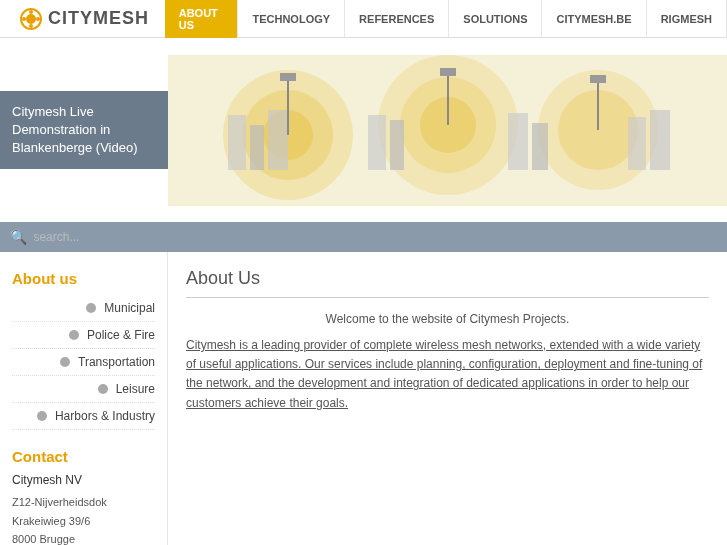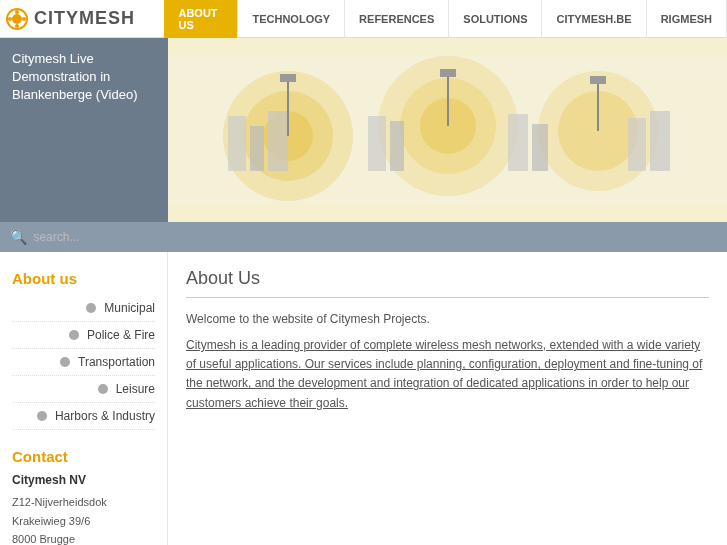--- a/index.html
+++ b/index.html
@@ -1,55 +1,55 @@
 <!DOCTYPE html>
 <html><head>
   <meta charset="utf-8">
   <style>
     * { margin: 0; padding: 0; box-sizing: border-box; }
     body { font-family: Arial, Helvetica, sans-serif; font-size: 12px; color: #333; background: #fff; width: 727px; }
 
     
     #header { display: flex; align-items: center; height: 38px; background: #fff; border-bottom: 1px solid #ddd; }
-    #logo-area { width: 168px; display: flex; align-items: center; padding-left: 6px; }
+    #logo-area { width: 168px; display: flex; align-items: center; padding-left: 20px; }
     #logo-text { font-size: 18px; font-weight: bold; color: #555; letter-spacing: 1px; }
     #logo-icon { width: 22px; height: 22px; margin-right: 6px; }
     nav { display: flex; height: 38px; }
     .nav-item { display: flex; align-items: center; padding: 0 14px; font-size: 11px; font-weight: bold; color: #555; text-transform: uppercase; cursor: pointer; border-right: 1px solid #e5e5e5; height: 38px; }
     .nav-item.active { background: #e8b200; color: #fff; }
 
     
-    #banner { display: flex; height: 184px; }
+    #banner { display: flex; height: 184px; align-items: center; }
     #banner-text { width: 168px; background: #6b7b8c; color: #fff; padding: 12px; font-size: 13px; line-height: 1.4; flex-shrink: 0; }
     #banner-image { flex: 1; background: #f5f0d0; overflow: hidden; position: relative; }
     .banner-illustration { width: 100%; height: 100%; }
 
     
     #search-bar { display: flex; align-items: center; background: #8a9aaa; height: 30px; padding: 0 10px; }
     #search-icon-wrap { color: #ccc; margin-right: 6px; font-size: 14px; }
     #search-input-el { background: transparent; border: none; outline: none; color: #0f172a; font-size: 12px; width: 140px; }
     #search-input-el::placeholder { color: #bbb; }
 
     
     #main { display: flex; min-height: 360px; }
 
     
     #sidebar { width: 168px; padding: 14px 12px; flex-shrink: 0; border-right: 1px solid #e5e5e5; }
     .sidebar-section-title { color: #e8a000; font-size: 15px; font-weight: bold; margin-bottom: 8px; margin-top: 4px; }
     .sidebar-nav-item { display: flex; align-items: center; padding: 6px 0; border-bottom: 1px dotted #ddd; color: #444; font-size: 12px; cursor: pointer; justify-content: flex-end; }
     .sidebar-dot { width: 10px; height: 10px; border-radius: 50%; background: #aaa; margin-right: 8px; flex-shrink: 0; }
     .contact-section { margin-top: 18px; }
     .contact-title { color: #e8a000; font-size: 15px; font-weight: bold; margin-bottom: 8px; }
-    .contact-company { font-weight: bold; font-size: 12px; margin-bottom: 6px; }
+    .contact-company { font-weight: normal; font-size: 12px; margin-bottom: 6px; }
     .contact-info { font-size: 11px; color: #555; line-height: 1.7; }
 
     
     #content { flex: 1; padding: 16px 18px; }
     #content-title { font-size: 18px; color: #555; font-weight: normal; border-bottom: 1px solid #ccc; padding-bottom: 8px; margin-bottom: 14px; }
-    #content-welcome { font-size: 12px; color: #555; margin-bottom: 10px; }
+    #content-welcome { font-size: 12px; color: #555; margin-bottom: 10px; text-align: center; }
     #content-body { font-size: 12px; color: #555; line-height: 1.6; text-decoration: underline; }
   </style>
 </head>
 <body>
 
 <div id="header">
   <div id="logo-area">
     <svg id="logo-icon" viewBox="0 0 22 22">
       <circle cx="11" cy="11" r="10" fill="none" stroke="#e8a000" stroke-width="2"></circle>
       <circle cx="11" cy="11" r="5" fill="#e8a000"></circle>

